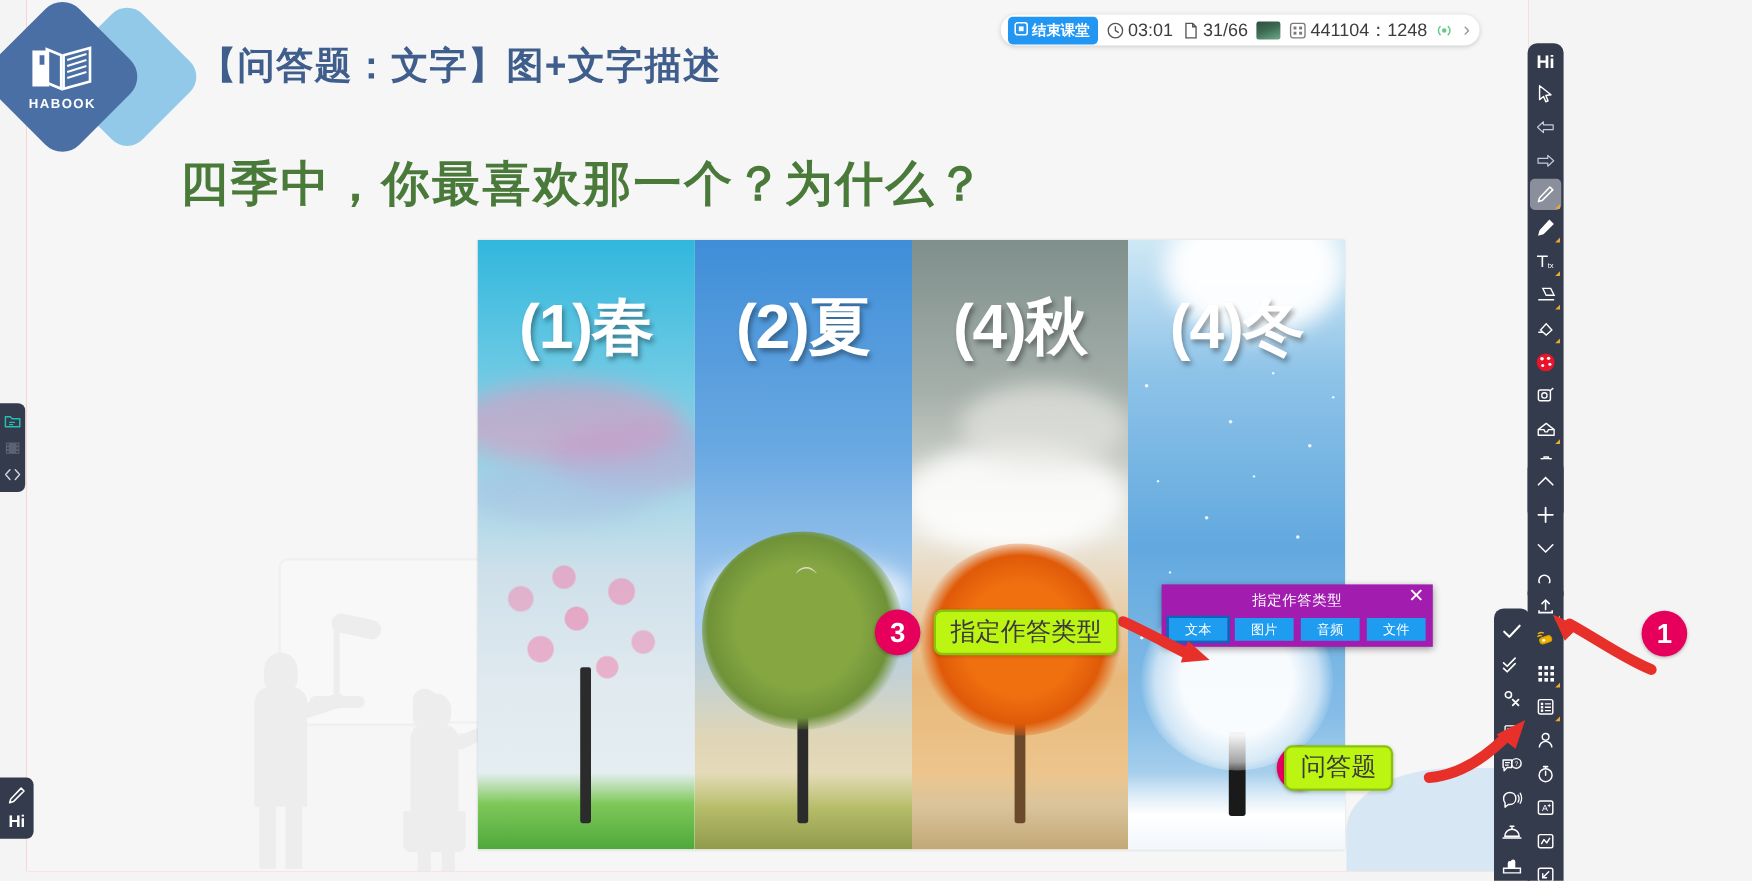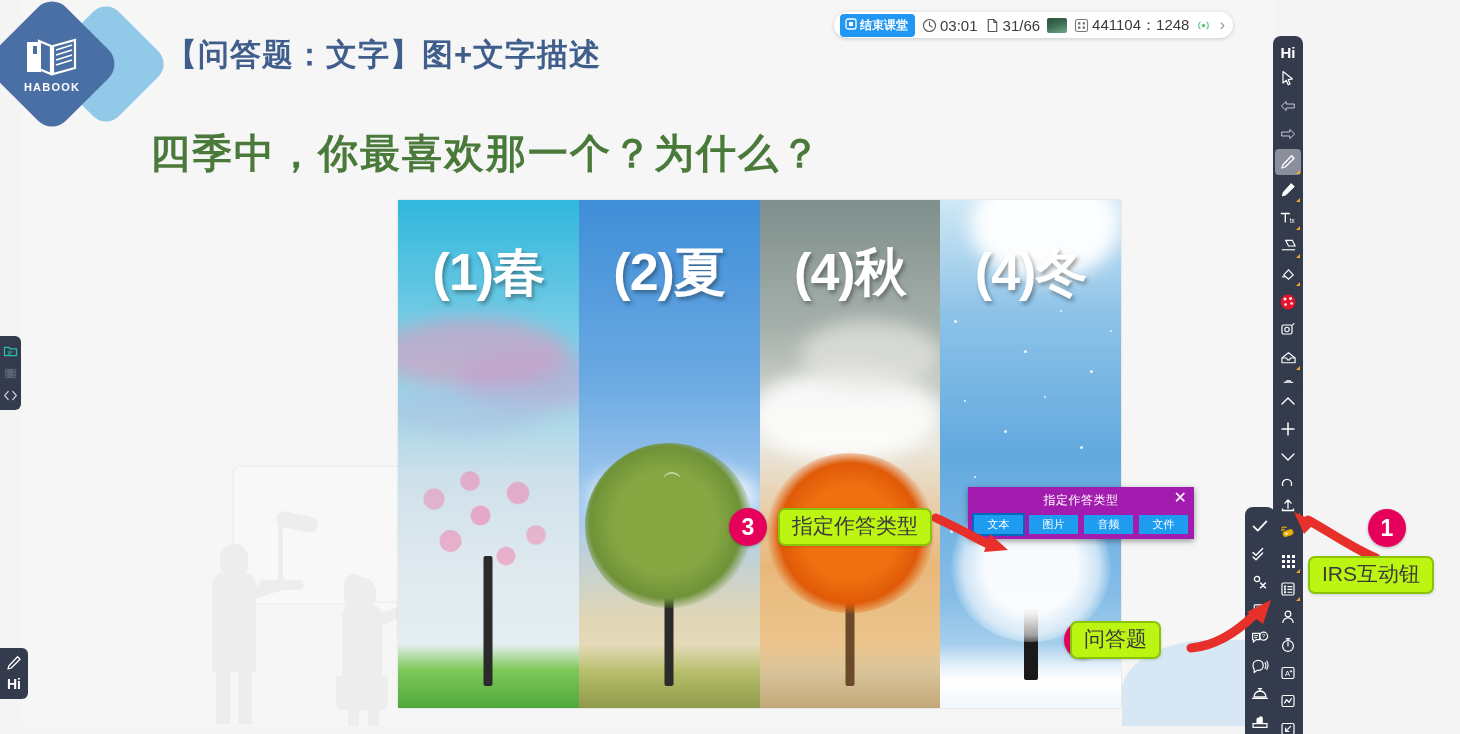--- a/index.html
+++ b/index.html
@@ -595,21 +595,20 @@
   <div class="left-tb lt-pen">
     <div class="lt-item">
       <svg width="16" height="16" viewBox="0 0 16 16">
           <path d="M11.6 1.8 L14 4.2 L5.2 13 L2 14 L3 10.8Z" fill="none" stroke="#fff" stroke-width="1.3" stroke-linejoin="round"></path>
         </svg>
     </div>
     <div class="lt-hi">Hi</div>
   </div>
 
   <div class="badge" style="left:1368px;top:509px;">1</div>
-  <div class="callout" style="left:1308px;top:556px;">IRS互动钮</div>
   <svg class="arrow" style="left:1292px;top:508px;" width="90" height="60" viewBox="0 0 90 60">
     <path d="M84 50 C60 40 38 24 16 12" stroke="#e8302a" stroke-width="9" fill="none" stroke-linecap="round"></path>
     <path d="M2 4 L24 14 L12 26 Z" fill="#e8302a"></path>
   </svg>
 
   <div class="badge" style="left:1064px;top:621px;">2</div>
   <div class="callout" style="left:1070px;top:621px;">问答题</div>
   <svg class="arrow" style="left:1185px;top:598px;" width="90" height="58" viewBox="0 0 90 58">
     <path d="M6 50 C30 48 52 34 70 16" stroke="#e8302a" stroke-width="9" fill="none" stroke-linecap="round"></path>
     <path d="M86 2 L78 26 L62 14 Z" fill="#e8302a"></path>

